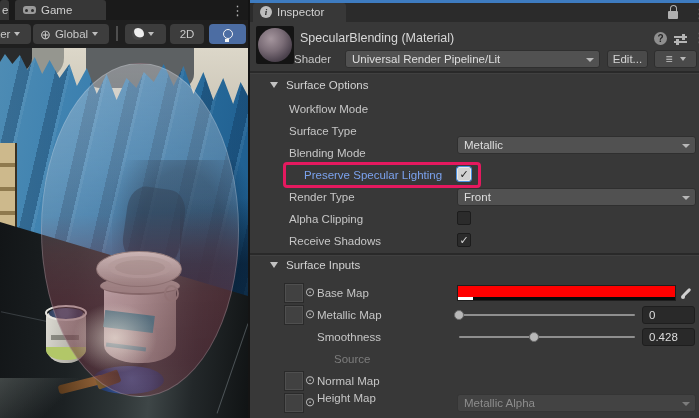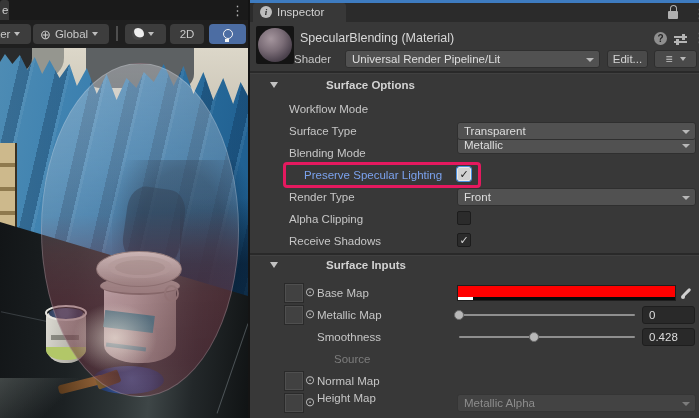--- a/index.html
+++ b/index.html
@@ -122,21 +122,21 @@
   .dd.disabled::after{border-top-color:#7c7c7c;}
   #shader-dd{left:95px;top:50px;width:255px;}
   .btn{position:absolute;height:18px;background:#4a4a4a;border:1px solid #2e2e2e;border-radius:3px;color:#d4d4d4;
        display:flex;align-items:center;justify-content:center;box-sizing:border-box;}
   #edit-btn{left:357px;top:50px;width:41px;}
   #shader-menu-btn{left:404px;top:50px;width:43px;gap:7px;}
   #shader-menu-btn .caret{border-top-color:#b8b8b8;}
   .hamburger{font-size:12px;color:#c8c8c8;line-height:12px;}
   .hdivider{position:absolute;left:0;width:451px;height:2px;background:#292929;border-bottom:1px solid #404040;}
 
-  .sect-title{position:absolute;font-weight:bold;color:#d2d2d2;margin-left:40px;}
+  .sect-title{position:absolute;font-weight:normal;color:#d2d2d2;}
   .foldout{position:absolute;width:0;height:0;border-left:4.5px solid transparent;border-right:4.5px solid transparent;border-top:6px solid #c2c2c2;}
   .rowlabel{position:absolute;color:#c6c6c6;white-space:nowrap;}
   .rowlabel.dim{color:#7d7d7d;}
   .cb{position:absolute;width:14px;height:14px;background:#2b2b2b;border:1px solid #1c1c1c;border-radius:2px;
       color:#d8d8d8;font-size:11px;line-height:13px;text-align:center;box-sizing:border-box;}
   .cb.lit{background:#d2d2d2;color:#1b1b1b;border-color:#e8e8e8;outline:1.5px solid #4a8fe0;}
   #psl-box{left:33px;top:162px;width:198px;height:26px;border:3px solid #e5195f;border-radius:4px;}
   #psl-label{color:#7ba2ee;}
   .slot{position:absolute;width:16px;height:16px;background:#414141;border:1px solid #4f4f4f;outline:1px solid #2a2a2a;}
   .picker{position:absolute;color:#b8b8b8;font-size:12px;line-height:12px;}
@@ -155,20 +155,24 @@
 </head>
 <body>
 
 <div id="app">
 
   <div id="scene-pane" class="abs">
     <div id="scene-tabbar" class="abs">
       <div id="tab-partial" class="tab abs">
         <span>e</span>
       </div>
+      <div id="tab-game" class="tab abs">
+        <span class="pad-icon"></span>
+        <span>Game</span>
+      </div>
       <span class="kebab abs" style="left:231px;top:4px;">⋮</span>
     </div>
 
     <div id="scene-toolbar" class="abs">
       <div class="tbtn" style="left:-10px;width:41px;">
         <span>ter</span>
         <span class="caret"></span>
       </div>
       <div class="tbtn" style="left:33px;width:76px;">
         <span class="globe">⊕</span>
@@ -263,23 +267,20 @@
 
     <span class="foldout" style="left:20px;top:82px;"></span>
     <div class="sect-title" style="left:36px;top:79px;">Surface Options</div>
 
     <div class="rowlabel" style="left:39px;top:103px;">Workflow Mode</div>
     <div class="dd" style="left:207px;top:100px;width:239px;margin-top:36px;">
       <span>Metallic</span>
     </div>
 
     <div class="rowlabel" style="left:39px;top:125px;">Surface Type</div>
-    <div class="dd" style="left:207px;top:122px;width:239px;">
-      <span>Transparent</span>
-    </div>
 
     <div class="rowlabel" style="left:39px;top:147px;">Blending Mode</div>
 
     <div id="psl-box" class="abs" style="border-color: rgb(229, 25, 95);"></div>
     <div id="psl-label" class="rowlabel" style="left: 54px; top: 169px; color: rgb(123, 162, 238);">Preserve Specular Lighting</div>
     <span class="cb lit" style="left:207px;top:167px;">✓</span>
 
     <div class="rowlabel" style="left:39px;top:191px;">Render Type</div>
     <div class="dd" style="left:207px;top:188px;width:239px;">
       <span>Front</span>

